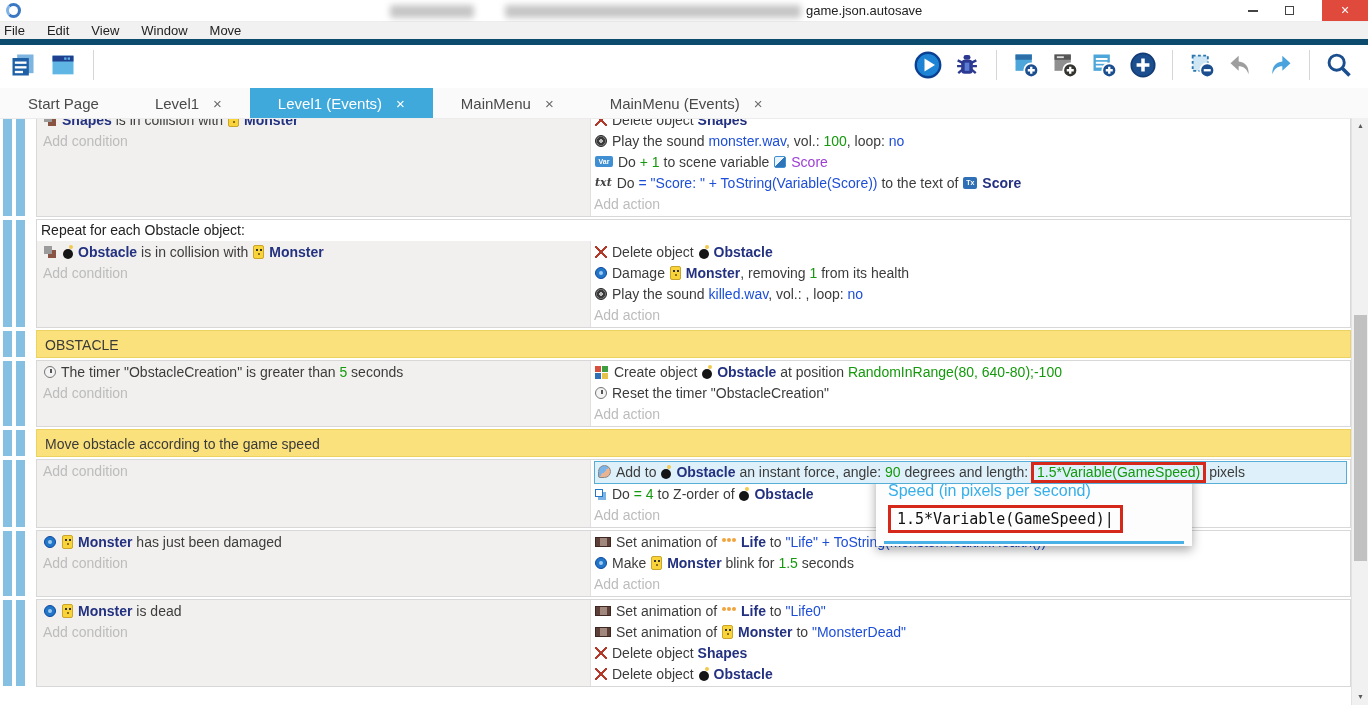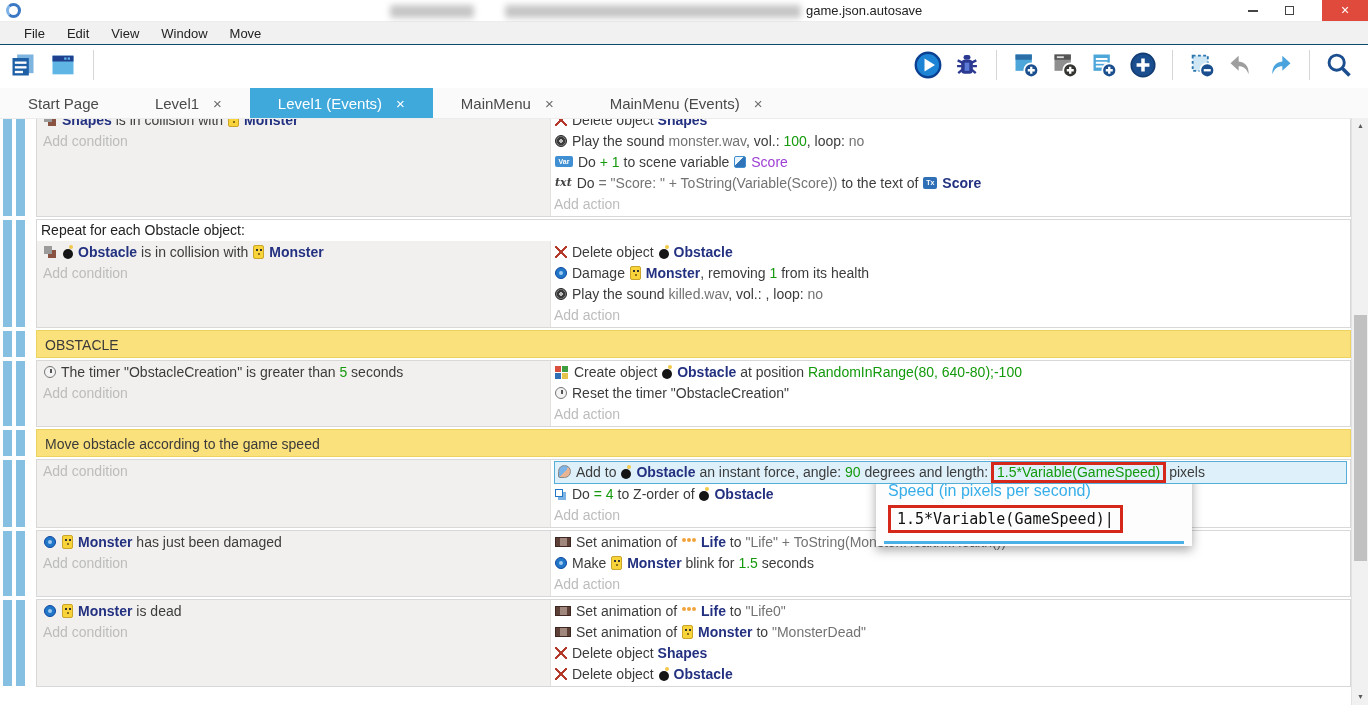--- a/index.html
+++ b/index.html
@@ -16,21 +16,21 @@
   #title-text { position:absolute; left:806px; top:3px; font-size:13px; color:#222; }
   .winbtn { position:absolute; top:0; height:21px; display:flex; align-items:center; justify-content:center; cursor:default; }
   #btn-min { right:100px; width:30px; }
   #btn-min .bar { width:10px; height:2px; background:#444; }
   #btn-max { right:64px; width:30px; }
   #btn-max .box { width:9px; height:9px; border:1.5px solid #444; }
   #btn-close { right:0; width:46px; background:#e04a3c; }
   #btn-close .x { color:#fff; font-size:14px; line-height:21px; }
 
   
-  #menubar { position:absolute; left:0; top:22px; width:1368px; height:23px; background:#f1f1f1; border-bottom:1px solid #0c4a6e; display:flex; align-items:center; padding-left:24px; gap:22px; }
+  #menubar { position:absolute; left:0; top:22px; width:1368px; height:23px; background:#f1f1f1; border-bottom:6px solid #0c4a6e; display:flex; align-items:center; padding-left:4px; gap:22px; }
   .menu-item { font-size:13px; color:#222; cursor:default; }
 
   
   #toolbar { position:absolute; left:0; top:45px; width:1368px; height:43px; background:#fff; }
   #toolbar-left { position:absolute; left:8px; top:5px; display:flex; align-items:center; gap:10px; }
   #toolbar-right { position:absolute; right:14px; top:5px; display:flex; align-items:center; gap:9px; }
   .tbtn { width:30px; height:30px; display:inline-flex; align-items:center; justify-content:center; cursor:pointer; }
   .tbtn svg { width:28px; height:28px; }
   .tsep { width:1px; height:30px; background:#d6d6d6; margin:0 5px; }
 
@@ -45,28 +45,28 @@
   #sheet { position:absolute; left:0; right:17px; top:118px; bottom:0; background:#fff; overflow:hidden; padding-left:36px; border-top:1px solid #ececec; }
   #scroller { margin-top:-11px; }
   .block { position:relative; margin-bottom:2px; }
   .block::before, .block::after { content:""; position:absolute; top:0; bottom:0; width:9px; background:#85c0e2; }
   .block::before { left:-34px; }
   .block::after  { left:-21px; }
   .event { border:1px solid #d8d8d8; background:#fff; }
   .ehead { height:21px; line-height:21px; font-size:14px; color:#222; padding-left:4px; background:#fff; white-space:nowrap; }
   .erow { display:flex; align-items:stretch; }
   .cell { padding:1px 0 1px 6px; }
-  .cond { width:514px; background:#f1f0ee; border-right:1px solid #e2e1df; }
+  .cond { width:554px; background:#f1f0ee; border-right:1px solid #e2e1df; }
   .acts { flex:1; background:#fff; padding-left:3px; }
   .line { height:21px; line-height:21px; font-size:14px; white-space:nowrap; overflow:visible; }
   .add  { color:#bcbcbc; cursor:pointer; }
   .c-p  { color:#3c3c3c; }
   .c-o  { color:#233180; font-weight:bold; }
   .c-v  { color:#149a0c; }
-  .c-s  { color:#737373; }
+  .c-s  { color:#1d4ed8; }
   .c-pv { color:#9d3fd3; }
   .comment { height:28px; line-height:28px; font-size:14px; color:#3a3a3a; padding-left:8px; background:#fbe17c; border:1px solid #ecd261; white-space:nowrap; }
   .selline { position:relative; z-index:60; margin:0 3px 0 0; border:1px solid #56aed8; background:#def0fa; padding:0 2px; }
   .redbox { display:inline-block; border:3px solid #d6281a; padding:0 3px; margin:-5px -1px; line-height:15px; }
 
   
   .sic { display:inline-block; vertical-align:middle; margin:0 5px 3px 1px; position:relative; }
   .sic-delete { width:12px; height:12px;
     background:
       linear-gradient(45deg,transparent 42%,#b33a2b 42% 58%,transparent 58%),

